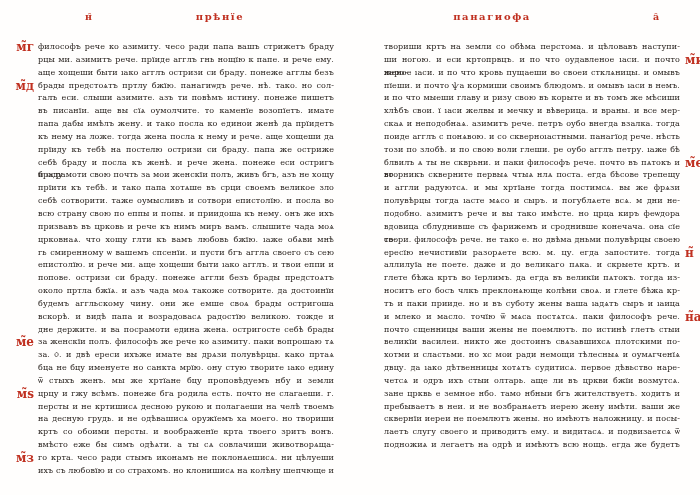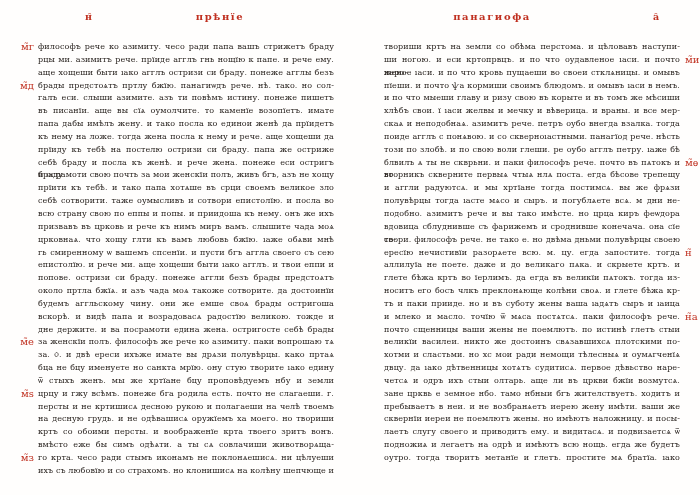--- a/index.html
+++ b/index.html
@@ -14,21 +14,21 @@
   .folio{position:absolute;top:11px;font-size:9.5px;font-weight:bold;letter-spacing:0;}
   .col{
     position:absolute;top:41px;width:296px;
   }
   .line{
     position:relative;height:12.85px;line-height:12.85px;font-size:8px;
     text-align:justify;text-align-last:justify;letter-spacing:0.1px;
     white-space:normal;
   }
   .mlabel{
-    position:absolute;top:0;font-size:10px;font-weight:normal;
+    position:absolute;top:0;font-size:12px;font-weight:bold;
     text-align:right;text-align-last:auto;letter-spacing:0;
   }
   .mlabel.left{left:-26px;width:22px;}
   .mlabel.right{left:100%;margin-left:5px;width:20px;text-align:left;}
 </style>
 </head>
 <body>
 
 <div class="sheet" style="color: rgb(42, 36, 32);">
 
@@ -103,16 +103,15 @@
       <div class="line">почто сщенницы ваши жены не поемлютъ. по истинѣ глетъ стыи</div>
       <div class="line">великїи василеи. никто же достоинъ свѧзавшихсѧ плотскими по-</div>
       <div class="line">хотми и сластьми. но хс мои ради немощи тѣлесныѧ и оумѧгченїѧ</div>
       <div class="line">двцу. да ıако дѣтвенницы хотѧтъ судитисѧ. первое дѣвьство наре-</div>
       <div class="line">четсѧ и одръ ихъ стыи олтарь. аще ли въ цркви бжїи возмутсѧ.</div>
       <div class="line">зане црквь е земное нбо. тамо нбныи бгъ жителствуетъ. ходитъ и</div>
       <div class="line">пребываетъ в неи. и не возбранѧетъ иерею жену имѣти. ваши же</div>
       <div class="line">сквернїи иереи не поемлютъ жены. но имѣютъ наложницу. и посы-</div>
       <div class="line">лаетъ слугу своего и приводитъ ему. и видитасѧ. и подвизаетсѧ ѿ</div>
       <div class="line">подножиѧ и легаетъ на одрѣ и имѣютъ всю нощь. егда же будетъ</div>
-      <div class="line">оутро. тогда творитъ метанїе и глетъ. простите мѧ братїа. ıако</div>
     </div>
 
 </div>
 
 </body></html>

